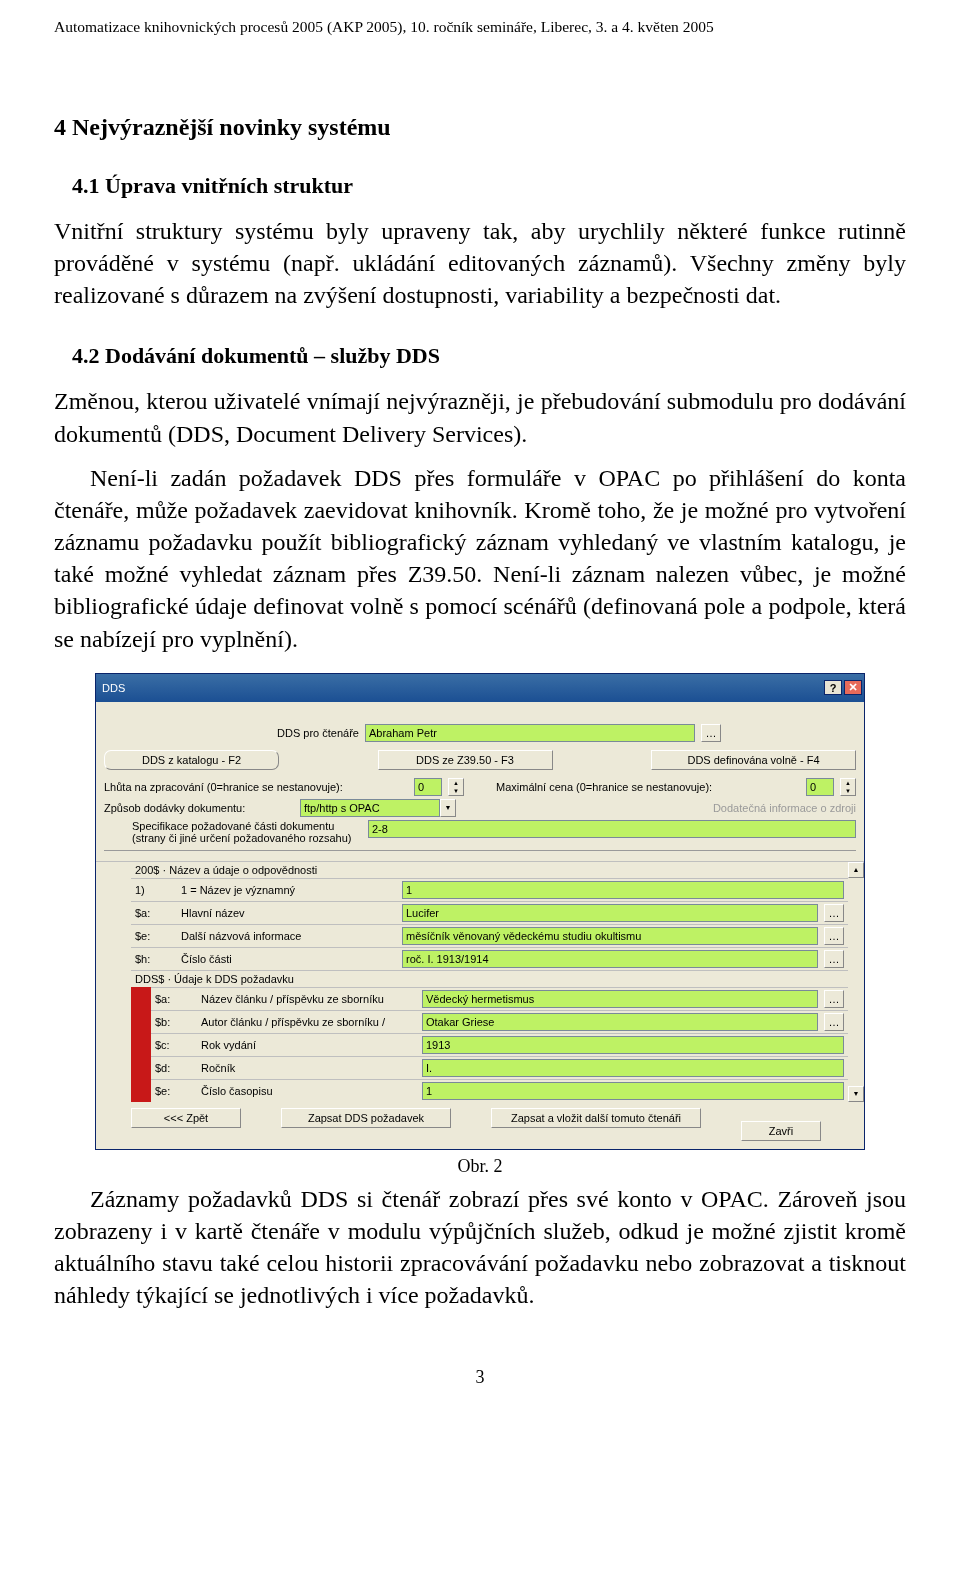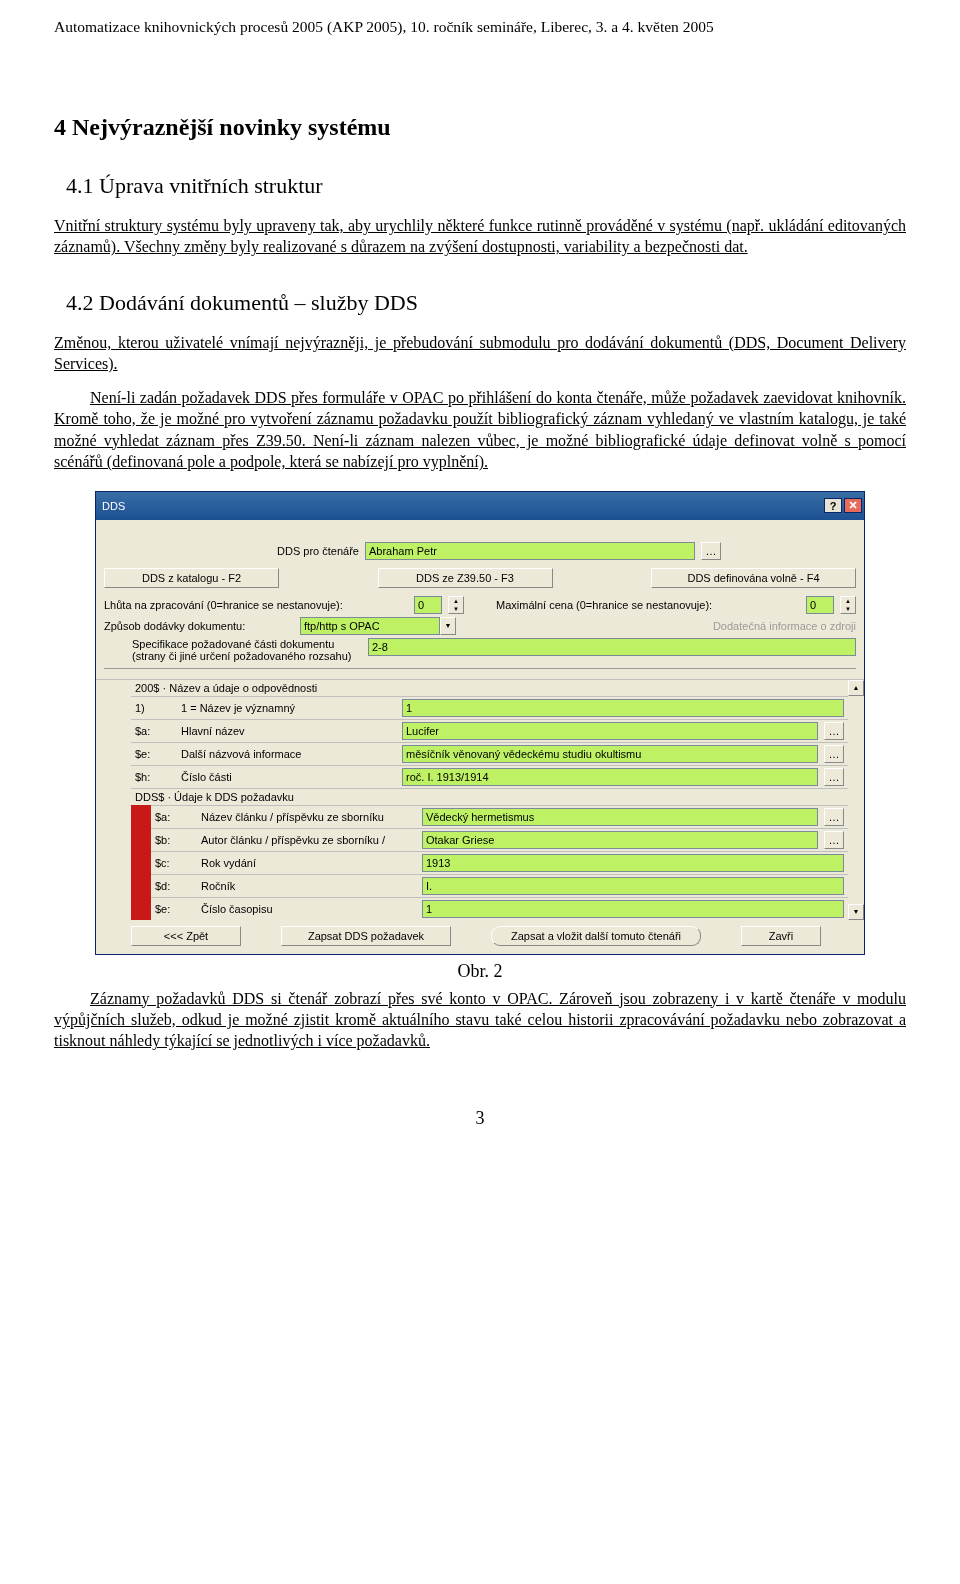--- a/index.html
+++ b/index.html
@@ -19,29 +19,28 @@
     font-size: 15.5px;
     margin-bottom: 78px;
   }
   .h1 {
     font-size: 24px;
     font-weight: bold;
     margin: 0 0 22px 0;
   }
   .h2 {
     font-size: 22px;
-    font-weight: normal;
-    margin: 32px 0 16px 12px;
+    font-weight: bold;
+    margin: 32px 0 16px 18px;
   }
   .body-text {
-    font-size: 16px;
+    font-size: 24px;
     line-height: 1.34;
     text-align: justify;
     margin: 0 0 12px 0;
-    text-decoration: underline;
   }
   .body-text.indent { text-indent: 36px; }
   .fig-caption {
     font-size: 18px;
     text-align: center;
     margin: 6px 0 6px 0;
   }
   .page-num {
     text-align: center;
     font-size: 18px;
@@ -162,21 +161,21 @@
 
         <div class="row" style="justify-content:center;margin-top:16px;">
           <span class="lbl" style="width:120px; text-align:right;">DDS pro čtenáře</span>
           <div class="inbox" style="width:330px;">Abraham Petr</div>
           <div class="dotsbtn">
               <span>…</span>
             </div>
         </div>
 
         <div class="row" style="justify-content:space-between; margin-top:8px;">
-          <div class="btn3d" style="width:175px;">DDS z katalogu - F2</div>
+          <div class="btn3d" style="width:175px;border-radius:7px;">DDS z katalogu - F2</div>
           <div class="btn3d" style="width:175px;">DDS ze Z39.50 - F3</div>
           <div class="btn3d" style="width:205px;">DDS definována volně  - F4</div>
         </div>
 
         <div class="row" style="margin-top:8px;">
           <span class="lbl" style="flex:1;">Lhůta na zpracování (0=hranice se nestanovuje):</span>
           <div class="inbox" style="width:28px;">0</div>
           <div class="spinbtn">
             <div class="tri">▲</div>
             <div class="tri">▼</div>
@@ -289,22 +288,22 @@
           <div class="scrolltrack"></div>
           <div class="scrollbtn">
               <span>▼</span>
             </div>
         </div>
       </div>
 
       <div class="bottombar">
         <div class="btn3d" style="width:110px;">&lt;&lt;&lt; Zpět</div>
         <div class="btn3d" style="width:170px;">Zapsat DDS požadavek</div>
-        <div class="btn3d" style="width:210px;border-radius:9px;">Zapsat a vložit další tomuto čtenáři</div>
-        <div class="btn3d" style="width:80px;">Zavři</div>
+        <div class="btn3d" style="width:210px;">Zapsat a vložit další tomuto čtenáři</div>
+        <div class="btn3d" style="width:80px;margin-top:13px;">Zavři</div>
       </div>
     </div>
   </div>
 
   <div class="fig-caption">Obr. 2</div>
 
   <p class="body-text indent">Záznamy požadavků DDS si čtenář zobrazí přes své konto v OPAC. Zároveň jsou zobrazeny i v kartě čtenáře v modulu výpůjčních služeb, odkud je možné zjistit kromě aktuálního stavu také celou historii zpracovávání požadavku nebo zobrazovat a tisknout náhledy týkající se jednotlivých i více požadavků.</p>
 
   <div class="page-num">3</div>
 </div>

